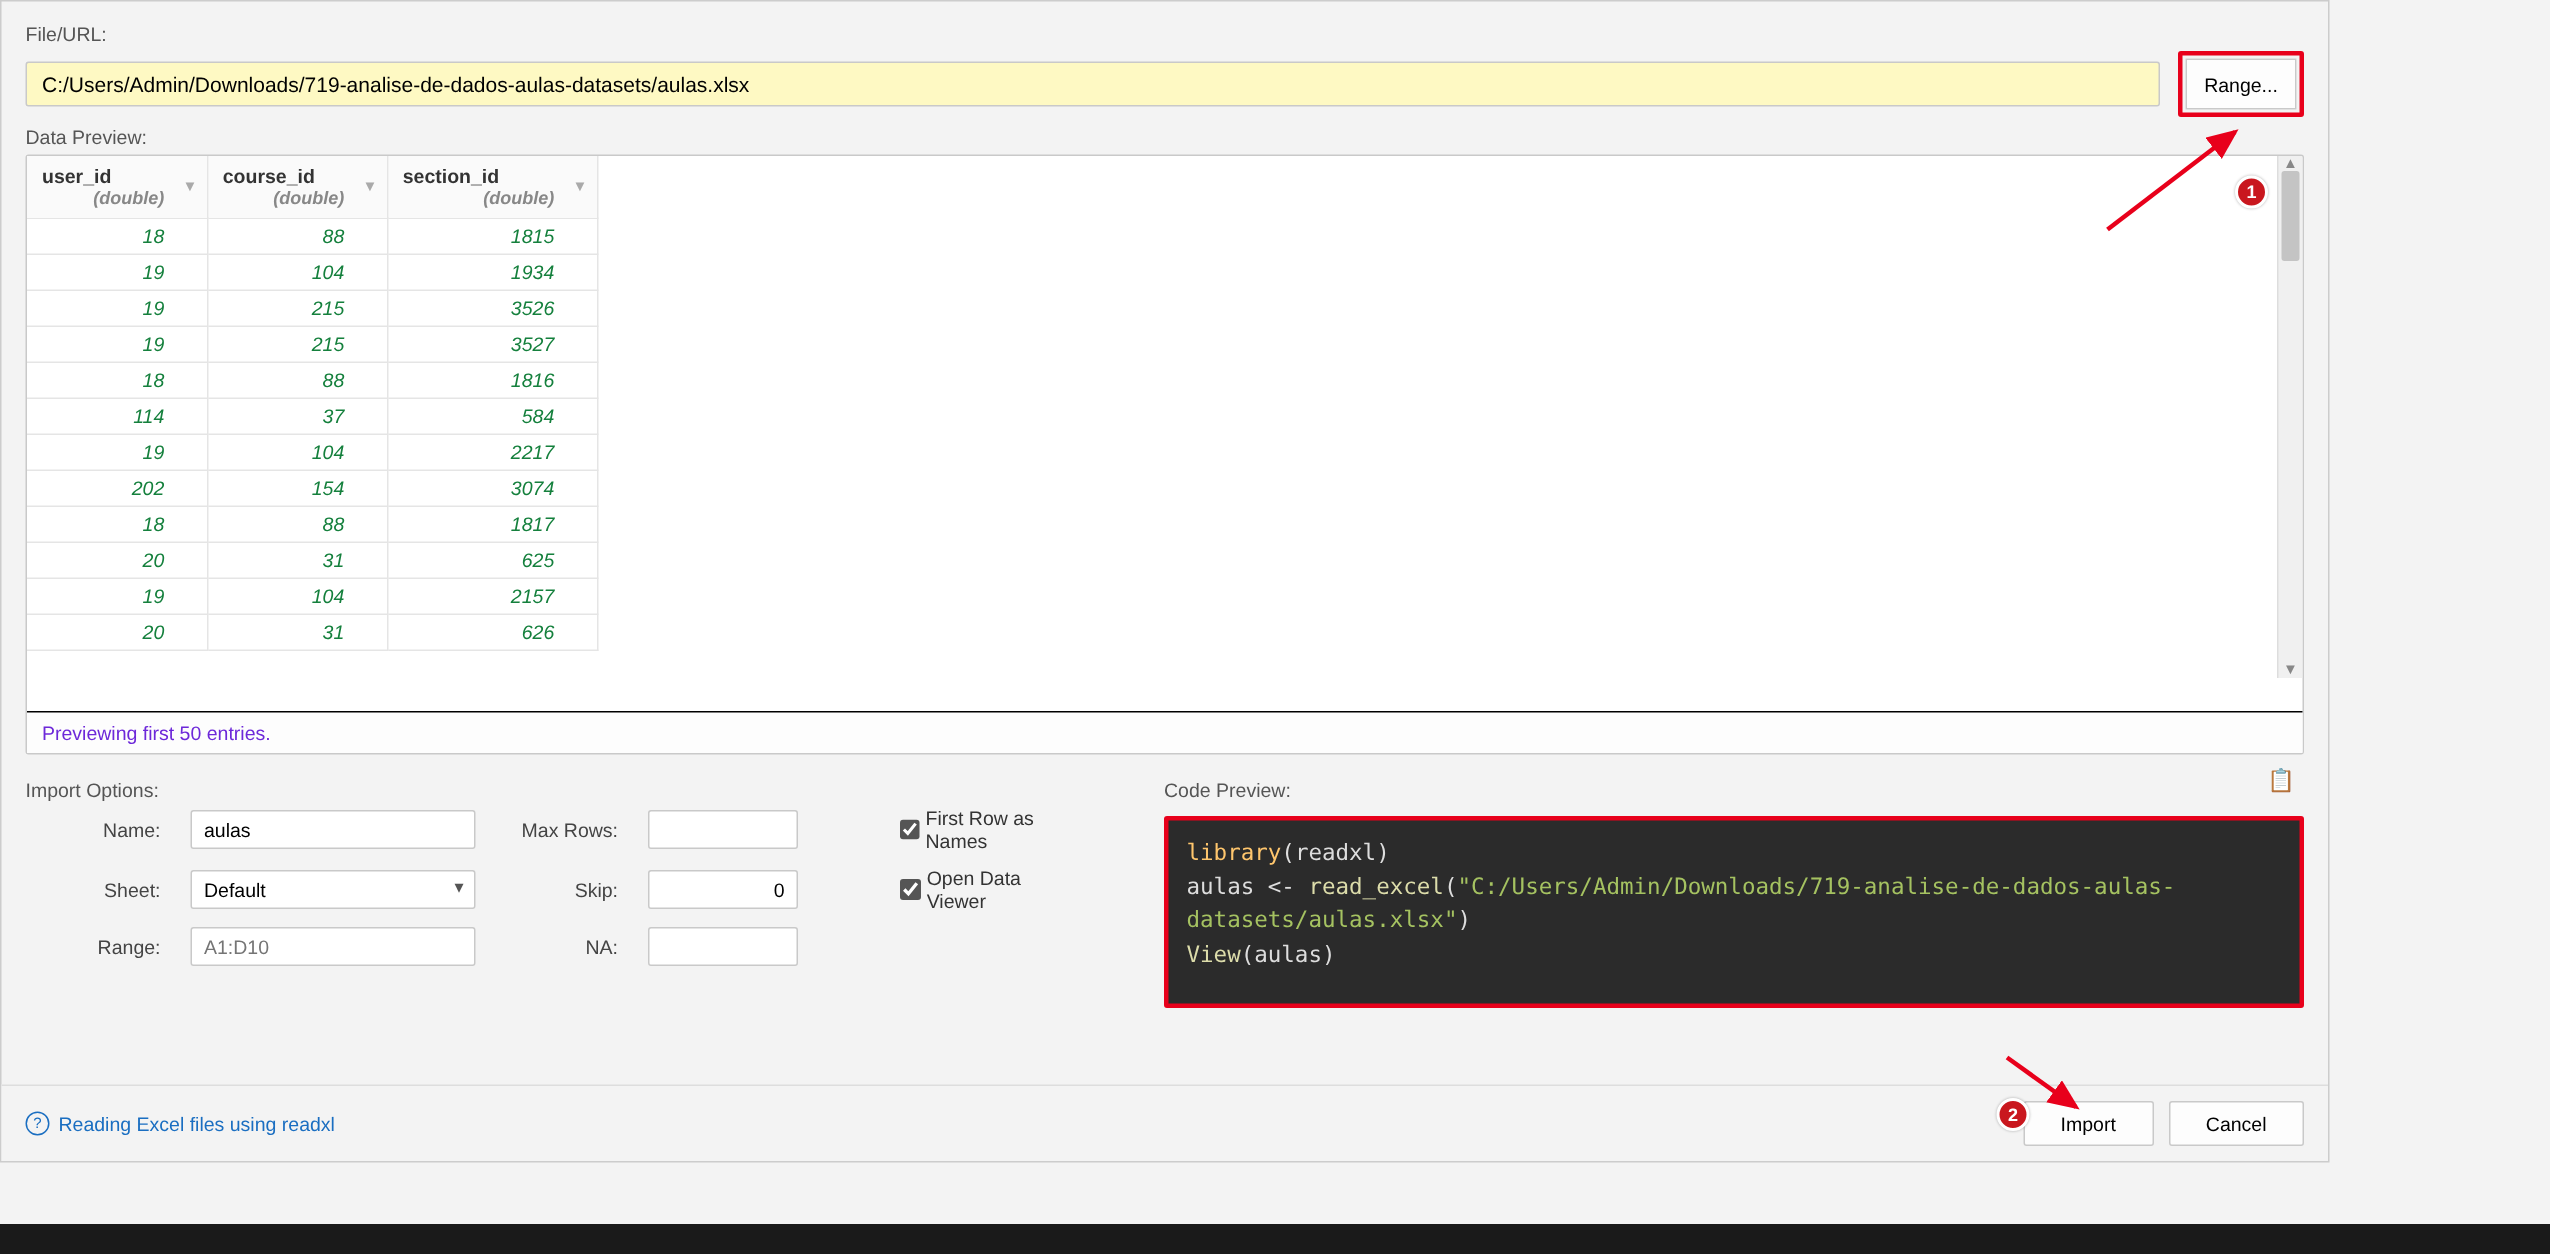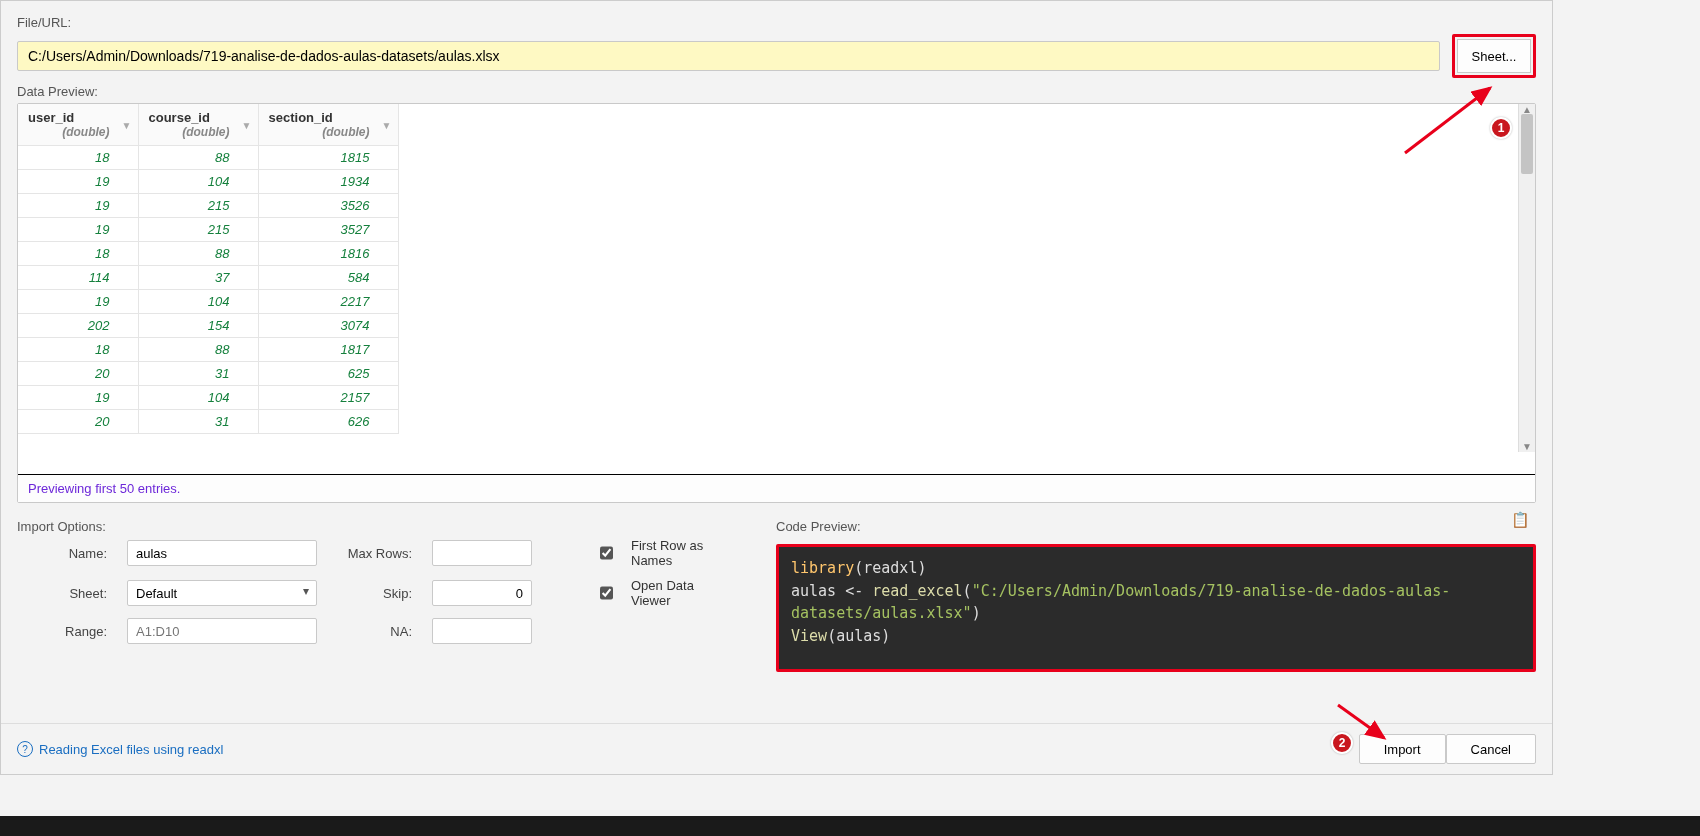--- a/index.html
+++ b/index.html
@@ -79,21 +79,21 @@
 }
 .opt-label { text-align: right; color: #444; }
 .opt-input, .opt-select {
   height: 26px; border: 1px solid #c9c9c9; border-radius: 2px; background: #fff;
   padding: 0 8px; font-size: 13px; width: 100%;
 }
 .opt-input.num { text-align: right; }
 .opt-select { appearance: none; background: #fff; position: relative; }
 .select-wrap { position: relative; }
 .select-wrap::after { content: "▾"; position: absolute; right: 8px; top: 4px; font-size: 12px; pointer-events: none; color: #555; }
-.chk-row { display: flex; align-items: center; gap: 18px; grid-column: 5; padding-left: 48px; }
+.chk-row { display: flex; align-items: center; gap: 4px; grid-column: 5; padding-left: 48px; }
 .chk-row input { width: 14px; height: 14px; accent-color: #555; }
 
 .code-panel { flex: 1; position: relative; }
 .copy-icon { position: absolute; right: 6px; top: -2px; color: #c07800; font-size: 15px; cursor: pointer; }
 .code-box {
   background: #2b2b2b; color: #ddd; font-family: "Consolas", monospace; font-size: 15px;
   padding: 10px 12px; border-radius: 2px; margin-top: 10px; height: 128px;
   border: 3px solid #e8001b; white-space: pre-wrap; line-height: 1.5;
 }
 .kw-lib { color: #ffc66d; }
@@ -102,21 +102,21 @@
 
 .footer {
   border-top: 1px solid #ddd; padding: 10px 16px; display: flex; align-items: center;
   justify-content: space-between; background: #f3f3f3;
 }
 .help-link { color: #1a6ec1; display: flex; align-items: center; gap: 6px; cursor: pointer; }
 .help-icon {
   width: 16px; height: 16px; border: 1px solid #1a6ec1; border-radius: 50%;
   display: inline-flex; align-items: center; justify-content: center; font-size: 10px; color: #1a6ec1;
 }
-.footer-btns { display: flex; gap: 0; align-items: center; }
+.footer-btns { display: flex; gap: 10px; align-items: center; }
 .f-btn {
   height: 30px; padding: 0 24px; border: 1px solid #c9c9c9; background: #fdfdfd;
   border-radius: 2px; cursor: pointer; font-size: 13px;
 }
 .badge {
   width: 22px; height: 22px; border-radius: 50%; background: #c9171e; color: #fff;
   display: flex; align-items: center; justify-content: center; font-weight: 700; font-size: 12px;
   border: 2px solid #fff; box-shadow: 0 0 2px rgba(0,0,0,.3);
 }
 .badge1 { position: absolute; top: 117px; left: 1490px; }
@@ -132,21 +132,21 @@
 </head>
 <body>
 
 <div class="dialog">
 
   <div class="content">
     <div class="label">File/URL:</div>
     <div class="file-row">
       <input class="file-input" value="C:/Users/Admin/Downloads/719-analise-de-dados-aulas-datasets/aulas.xlsx" style="">
       <span class="browse-highlight">
-        <button class="browse-btn">Sheet...</button>
+        <button class="browse-btn">Range...</button>
       </span>
     </div>
 
     <div class="label">Data Preview:</div>
     <div class="preview-box">
       <div class="table-wrap">
         <table>
           <thead>
             <tr>
               <th class="col1">

